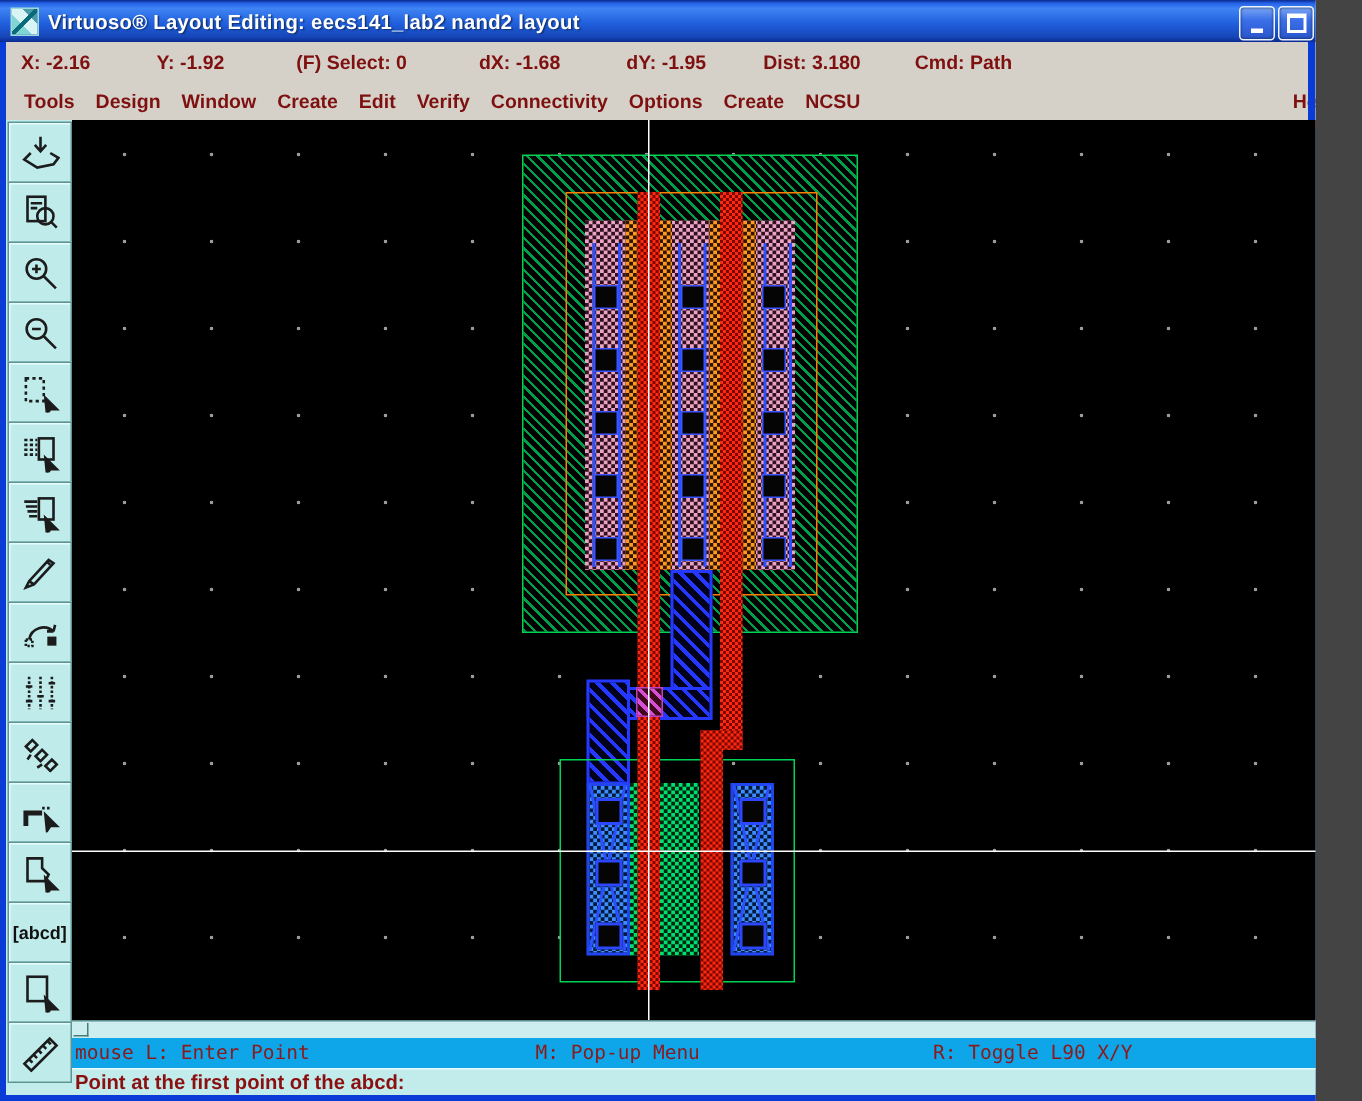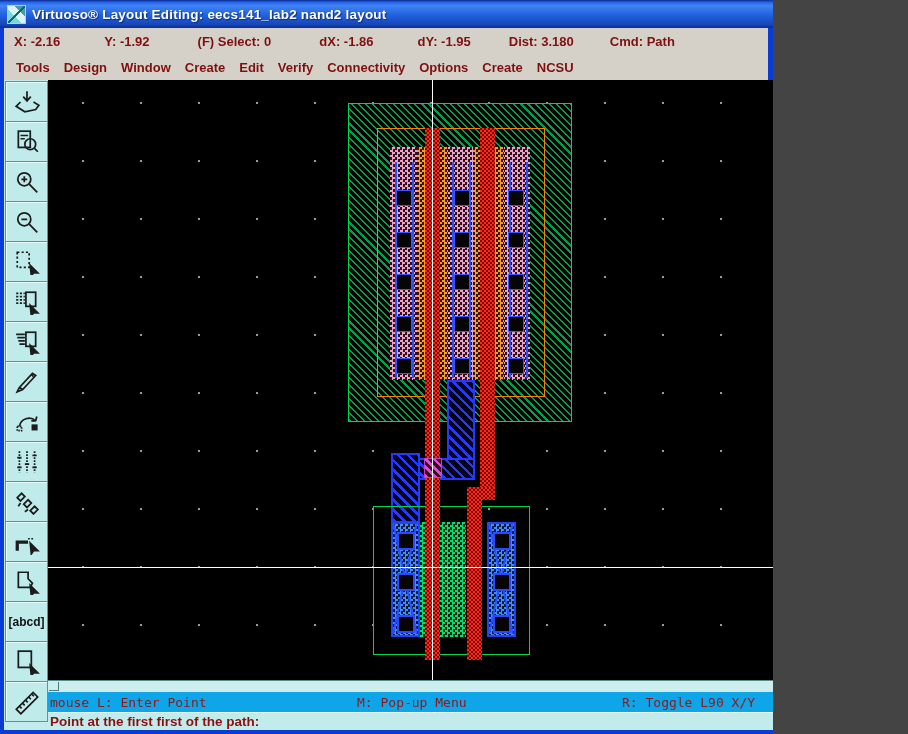--- a/index.html
+++ b/index.html
@@ -1,16 +1,16 @@
 <!DOCTYPE html>
 <html><head>
 <meta charset="utf-8">
 <style>
   html,body{margin:0;padding:0;background:#444;}
-  #win{position:relative;width:773px;height:734px;overflow:hidden;
+  #win{position:relative;width:877px;height:734px;overflow:hidden;
        font-family:"Liberation Sans",sans-serif;background:#c2ecec;}
   
   #titlebar{position:absolute;left:0;top:0;width:908px;height:28px;
     background:linear-gradient(180deg,#0a2a8f 0%,#2563e8 8%,#3f84f4 20%,#2160de 55%,#1646b8 88%,#0a2a8f 100%);
     display:flex;align-items:center;}
   .win-icon{width:17px;height:17px;margin:0 6px 0 7px;border:1px solid #9fd8d8;
     background:
       linear-gradient(135deg,transparent 45%,#0a6a7a 45% 55%,transparent 55%),
       linear-gradient(45deg,#7fd4d4 0 40%,#d8f4f4 40% 70%,#4a9aaa 70%);}
   .title-text{color:#fff;font-weight:bold;font-size:13.5px;letter-spacing:.2px;
@@ -112,21 +112,21 @@
       <div class="wbtn close">
           <span>✕</span>
         </div>
     </div>
   </div>
 
   <div id="statusbar">
     <span class="sb-item" style="margin-left:10px"><span>X:</span>&nbsp;<span>-2.16</span></span>
     <span class="sb-item" style="margin-left:44px"><span>Y:</span>&nbsp;<span>-1.92</span></span>
     <span class="sb-item" style="margin-left:48px"><span>(F) Select:</span>&nbsp;<span>0</span></span>
-    <span class="sb-item" style="margin-left:48px"><span>dX:</span>&nbsp;<span>-1.86</span></span>
+    <span class="sb-item" style="margin-left:48px"><span>dX:</span>&nbsp;<span>-1.68</span></span>
     <span class="sb-item" style="margin-left:44px"><span>dY:</span>&nbsp;<span>-1.95</span></span>
     <span class="sb-item" style="margin-left:38px"><span>Dist:</span>&nbsp;<span>3.180</span></span>
     <span class="sb-item" style="margin-left:36px"><span>Cmd:</span>&nbsp;<span>Path</span></span>
     <span class="page-num">3</span>
   </div>
 
   <div id="menubar">
     <span class="menu-item" style="margin-left:12px">Tools</span>
     <span class="menu-item">Design</span>
     <span class="menu-item">Window</span>
@@ -319,16 +319,16 @@
       <div class="grip-l"></div>
       <div class="grip-r"></div>
     </div>
 
   <div id="hintbar">
     <span class="h-left">mouse L: Enter Point</span>
     <span class="h-mid">M: Pop-up Menu</span>
     <span class="h-right">R: Toggle L90 X/Y</span>
   </div>
   <div id="promptbar">
-    <span>Point at the first first of the path:</span>
+    <span>Point at the first point of the abcd:</span>
   </div>
 
 </div>
 
 </body></html>

